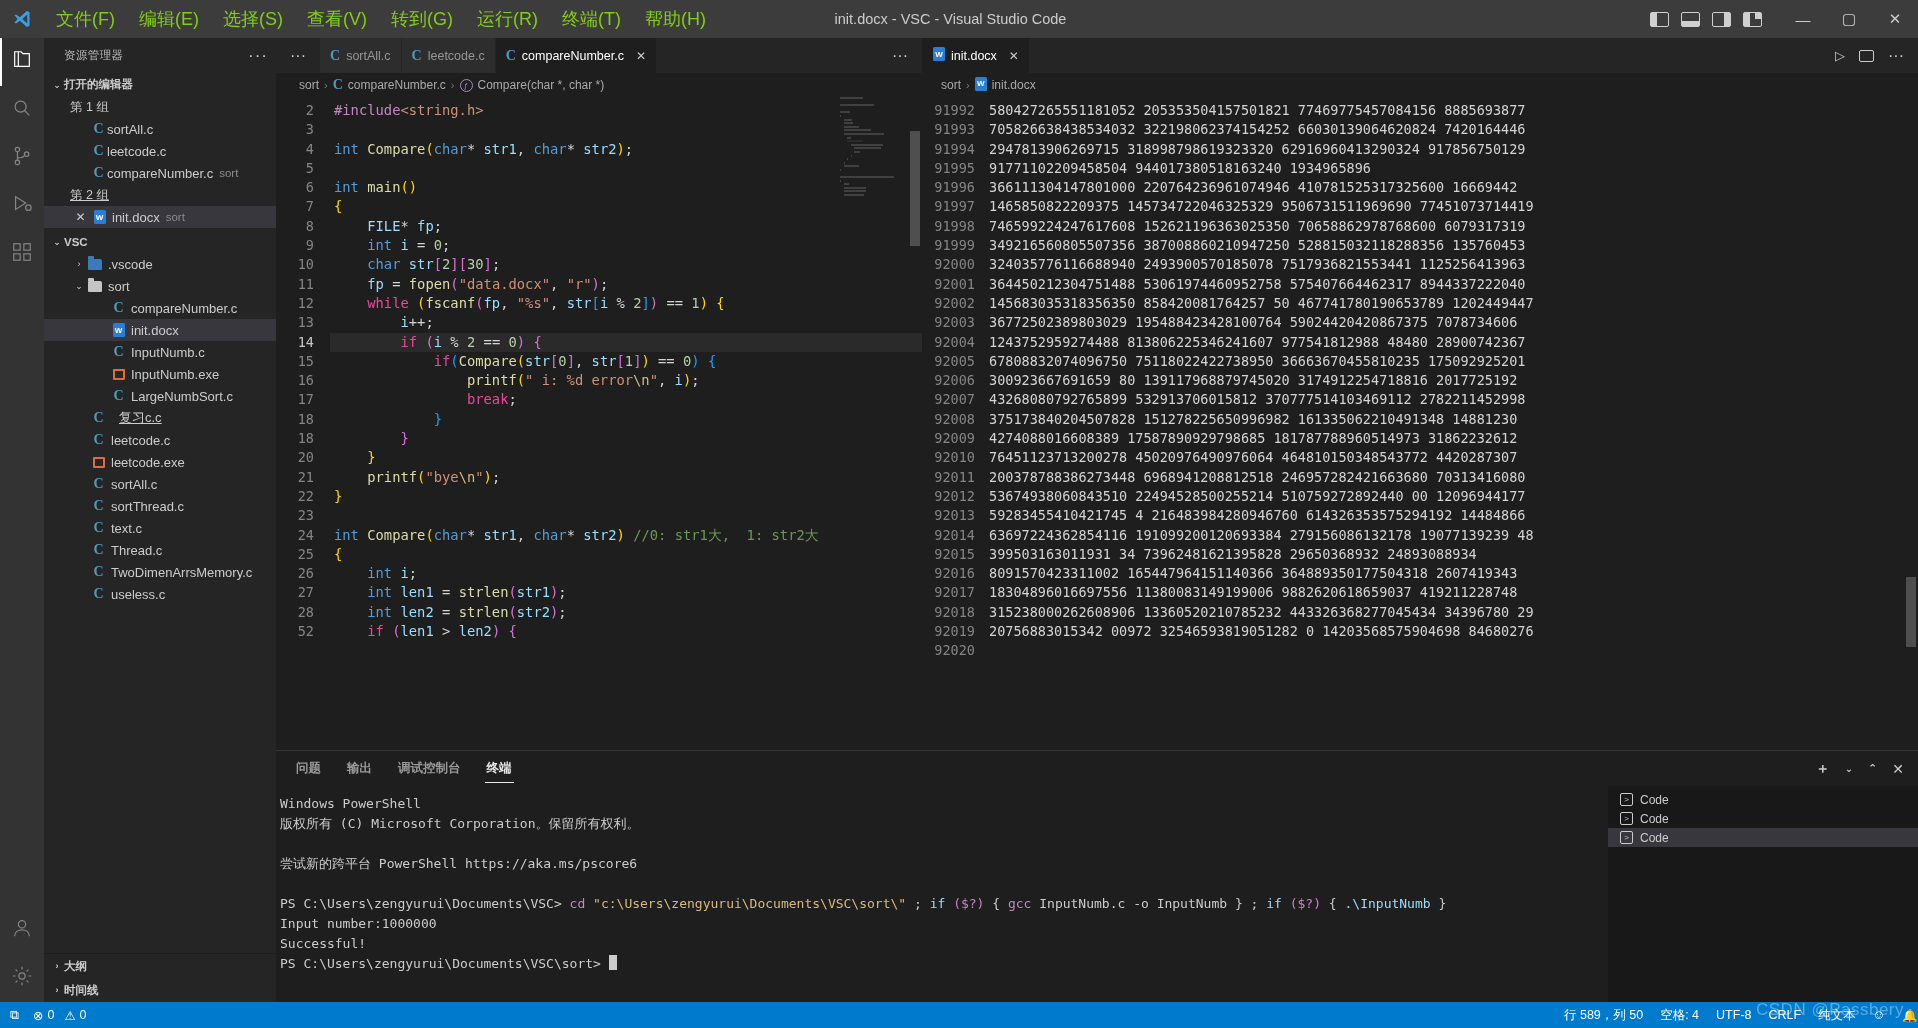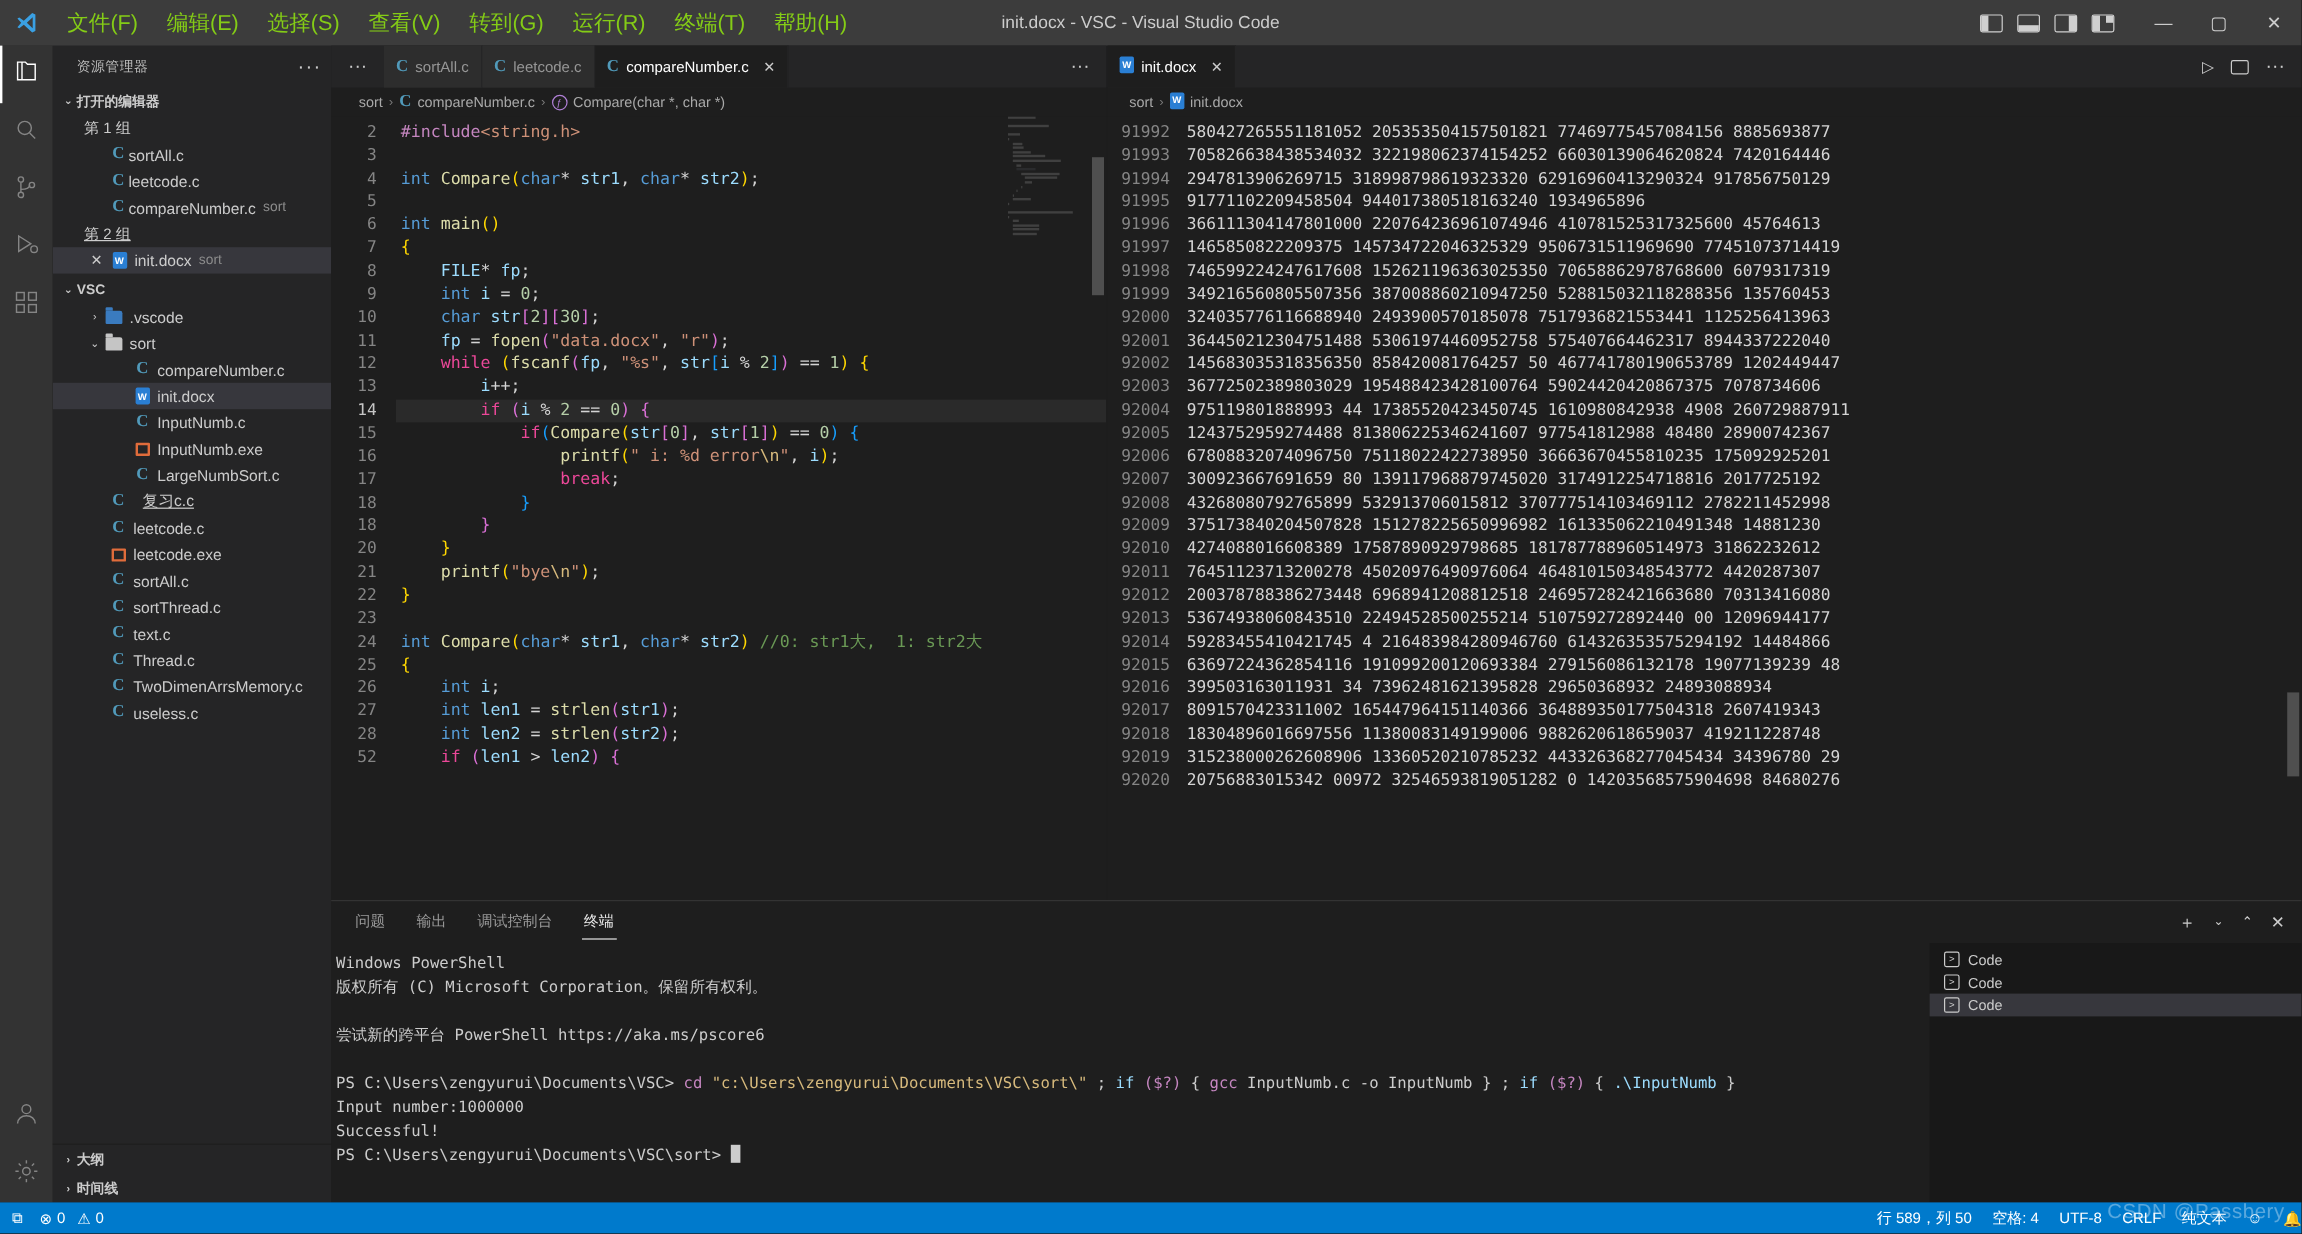--- a/index.html
+++ b/index.html
@@ -149,21 +149,21 @@
   .esc  { color:#d7ba7d; }
 
   
   .doc-lines { flex:1; padding-top:4px; overflow:hidden; }
   .dl { height:19.3px; line-height:19.3px; font-size:13.5px; white-space:pre; color:#d4d4d4;
         font-family:"DejaVu Sans Mono","Liberation Mono",monospace; }
   .dgut { width:66px; flex:0 0 66px; text-align:right; padding-right:14px; padding-top:4px; }
 
   
   .panel { height:252px; flex:0 0 252px; background:#1e1e1e; border-top:1px solid #333; display:flex; flex-direction:column; }
-  .panel-head { height:35px; display:flex; align-items:center; padding-left:18px; gap:22px; flex:0 0 35px; }
+  .panel-head { height:35px; display:flex; align-items:center; padding-left:18px; gap:22px; flex:0 0 35px;font-weight:bold; }
   .ptab { font-size:12.5px; color:#9a9a9a; position:relative; padding:6px 2px; }
   .ptab.active { color:#e7e7e7; }
   .ptab.active::after { content:""; position:absolute; left:0; right:0; bottom:0; height:1.5px; background:#e7e7e7; }
   .panel-actions { margin-left:auto; display:flex; align-items:center; gap:15px; padding-right:14px; color:#cccccc; font-size:14px; }
   .panel-body { flex:1; display:flex; min-height:0; }
   .term {
     flex:1; padding:8px 0 0 4px; font-size:13px; line-height:20px; color:#cccccc;
     font-family:"DejaVu Sans Mono","Liberation Mono",monospace; white-space:pre-wrap;
     overflow:hidden;
   }
@@ -609,29 +609,28 @@
                 <div class="ln">92017</div>
                 <div class="ln">92018</div>
                 <div class="ln">92019</div>
                 <div class="ln">92020</div>
               </div>
             <div class="doc-lines" id="doc2">
                 <div class="dl">580427265551181052 205353504157501821 77469775457084156 8885693877</div>
                 <div class="dl">705826638438534032 322198062374154252 66030139064620824 7420164446</div>
                 <div class="dl">2947813906269715 318998798619323320 62916960413290324 917856750129</div>
                 <div class="dl">91771102209458504 944017380518163240 1934965896</div>
-                <div class="dl">366111304147801000 220764236961074946 410781525317325600 45764613</div>
+                <div class="dl">366111304147801000 220764236961074946 410781525317325600 16669442</div>
                 <div class="dl">1465850822209375 145734722046325329 9506731511969690 77451073714419</div>
                 <div class="dl">746599224247617608 152621196363025350 70658862978768600 6079317319</div>
                 <div class="dl">349216560805507356 387008860210947250 528815032118288356 135760453</div>
                 <div class="dl">324035776116688940 2493900570185078 7517936821553441 1125256413963</div>
                 <div class="dl">364450212304751488 53061974460952758 575407664462317 8944337222040</div>
                 <div class="dl">145683035318356350 858420081764257 50 467741780190653789 1202449447</div>
                 <div class="dl">36772502389803029 195488423428100764 59024420420867375 7078734606</div>
-                <div class="dl">975119801888993 44 17385520423450745 1610980842938 4908 260729887911</div>
                 <div class="dl">1243752959274488 813806225346241607 977541812988 48480 28900742367</div>
                 <div class="dl">67808832074096750 75118022422738950 36663670455810235 175092925201</div>
                 <div class="dl">300923667691659 80 139117968879745020 3174912254718816 2017725192</div>
                 <div class="dl">43268080792765899 532913706015812 370777514103469112 2782211452998</div>
                 <div class="dl">375173840204507828 151278225650996982 161335062210491348 14881230</div>
                 <div class="dl">4274088016608389 17587890929798685 181787788960514973 31862232612</div>
                 <div class="dl">76451123713200278 45020976490976064 464810150348543772 4420287307</div>
                 <div class="dl">200378788386273448 6968941208812518 246957282421663680 70313416080</div>
                 <div class="dl">53674938060843510 22494528500255214 510759272892440 00 12096944177</div>
                 <div class="dl">59283455410421745 4 216483984280946760 614326353575294192 14484866</div>

